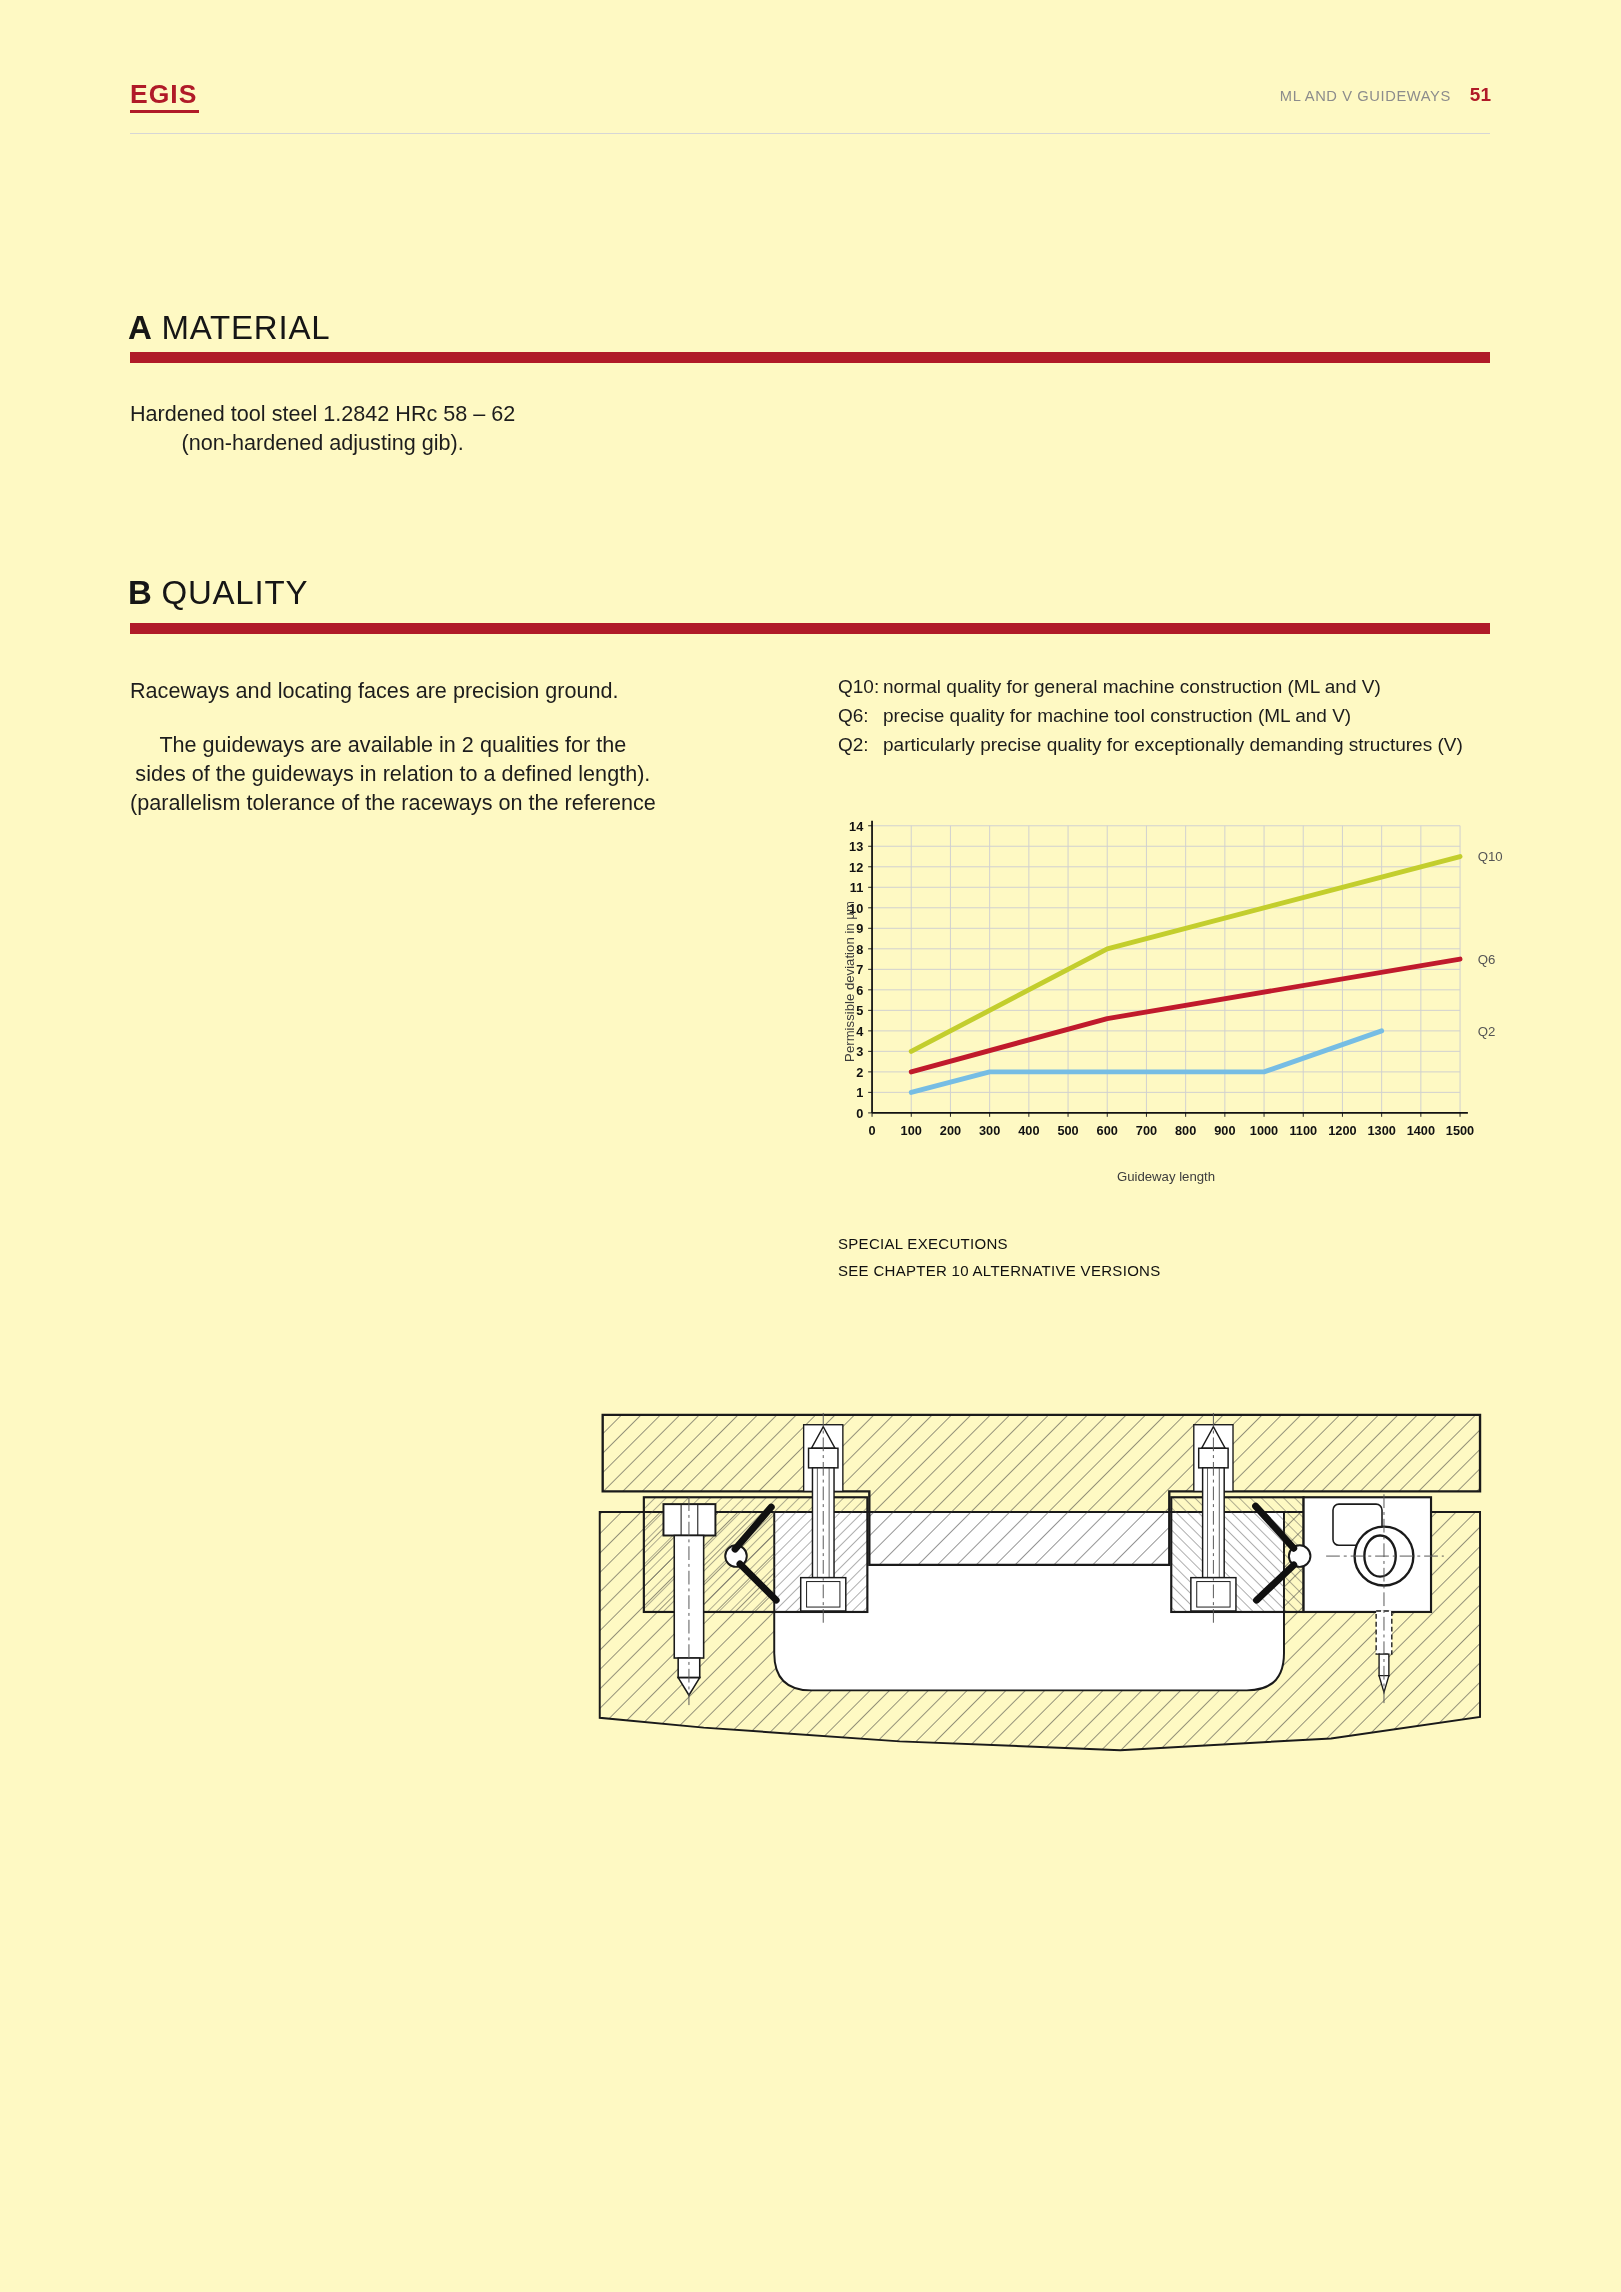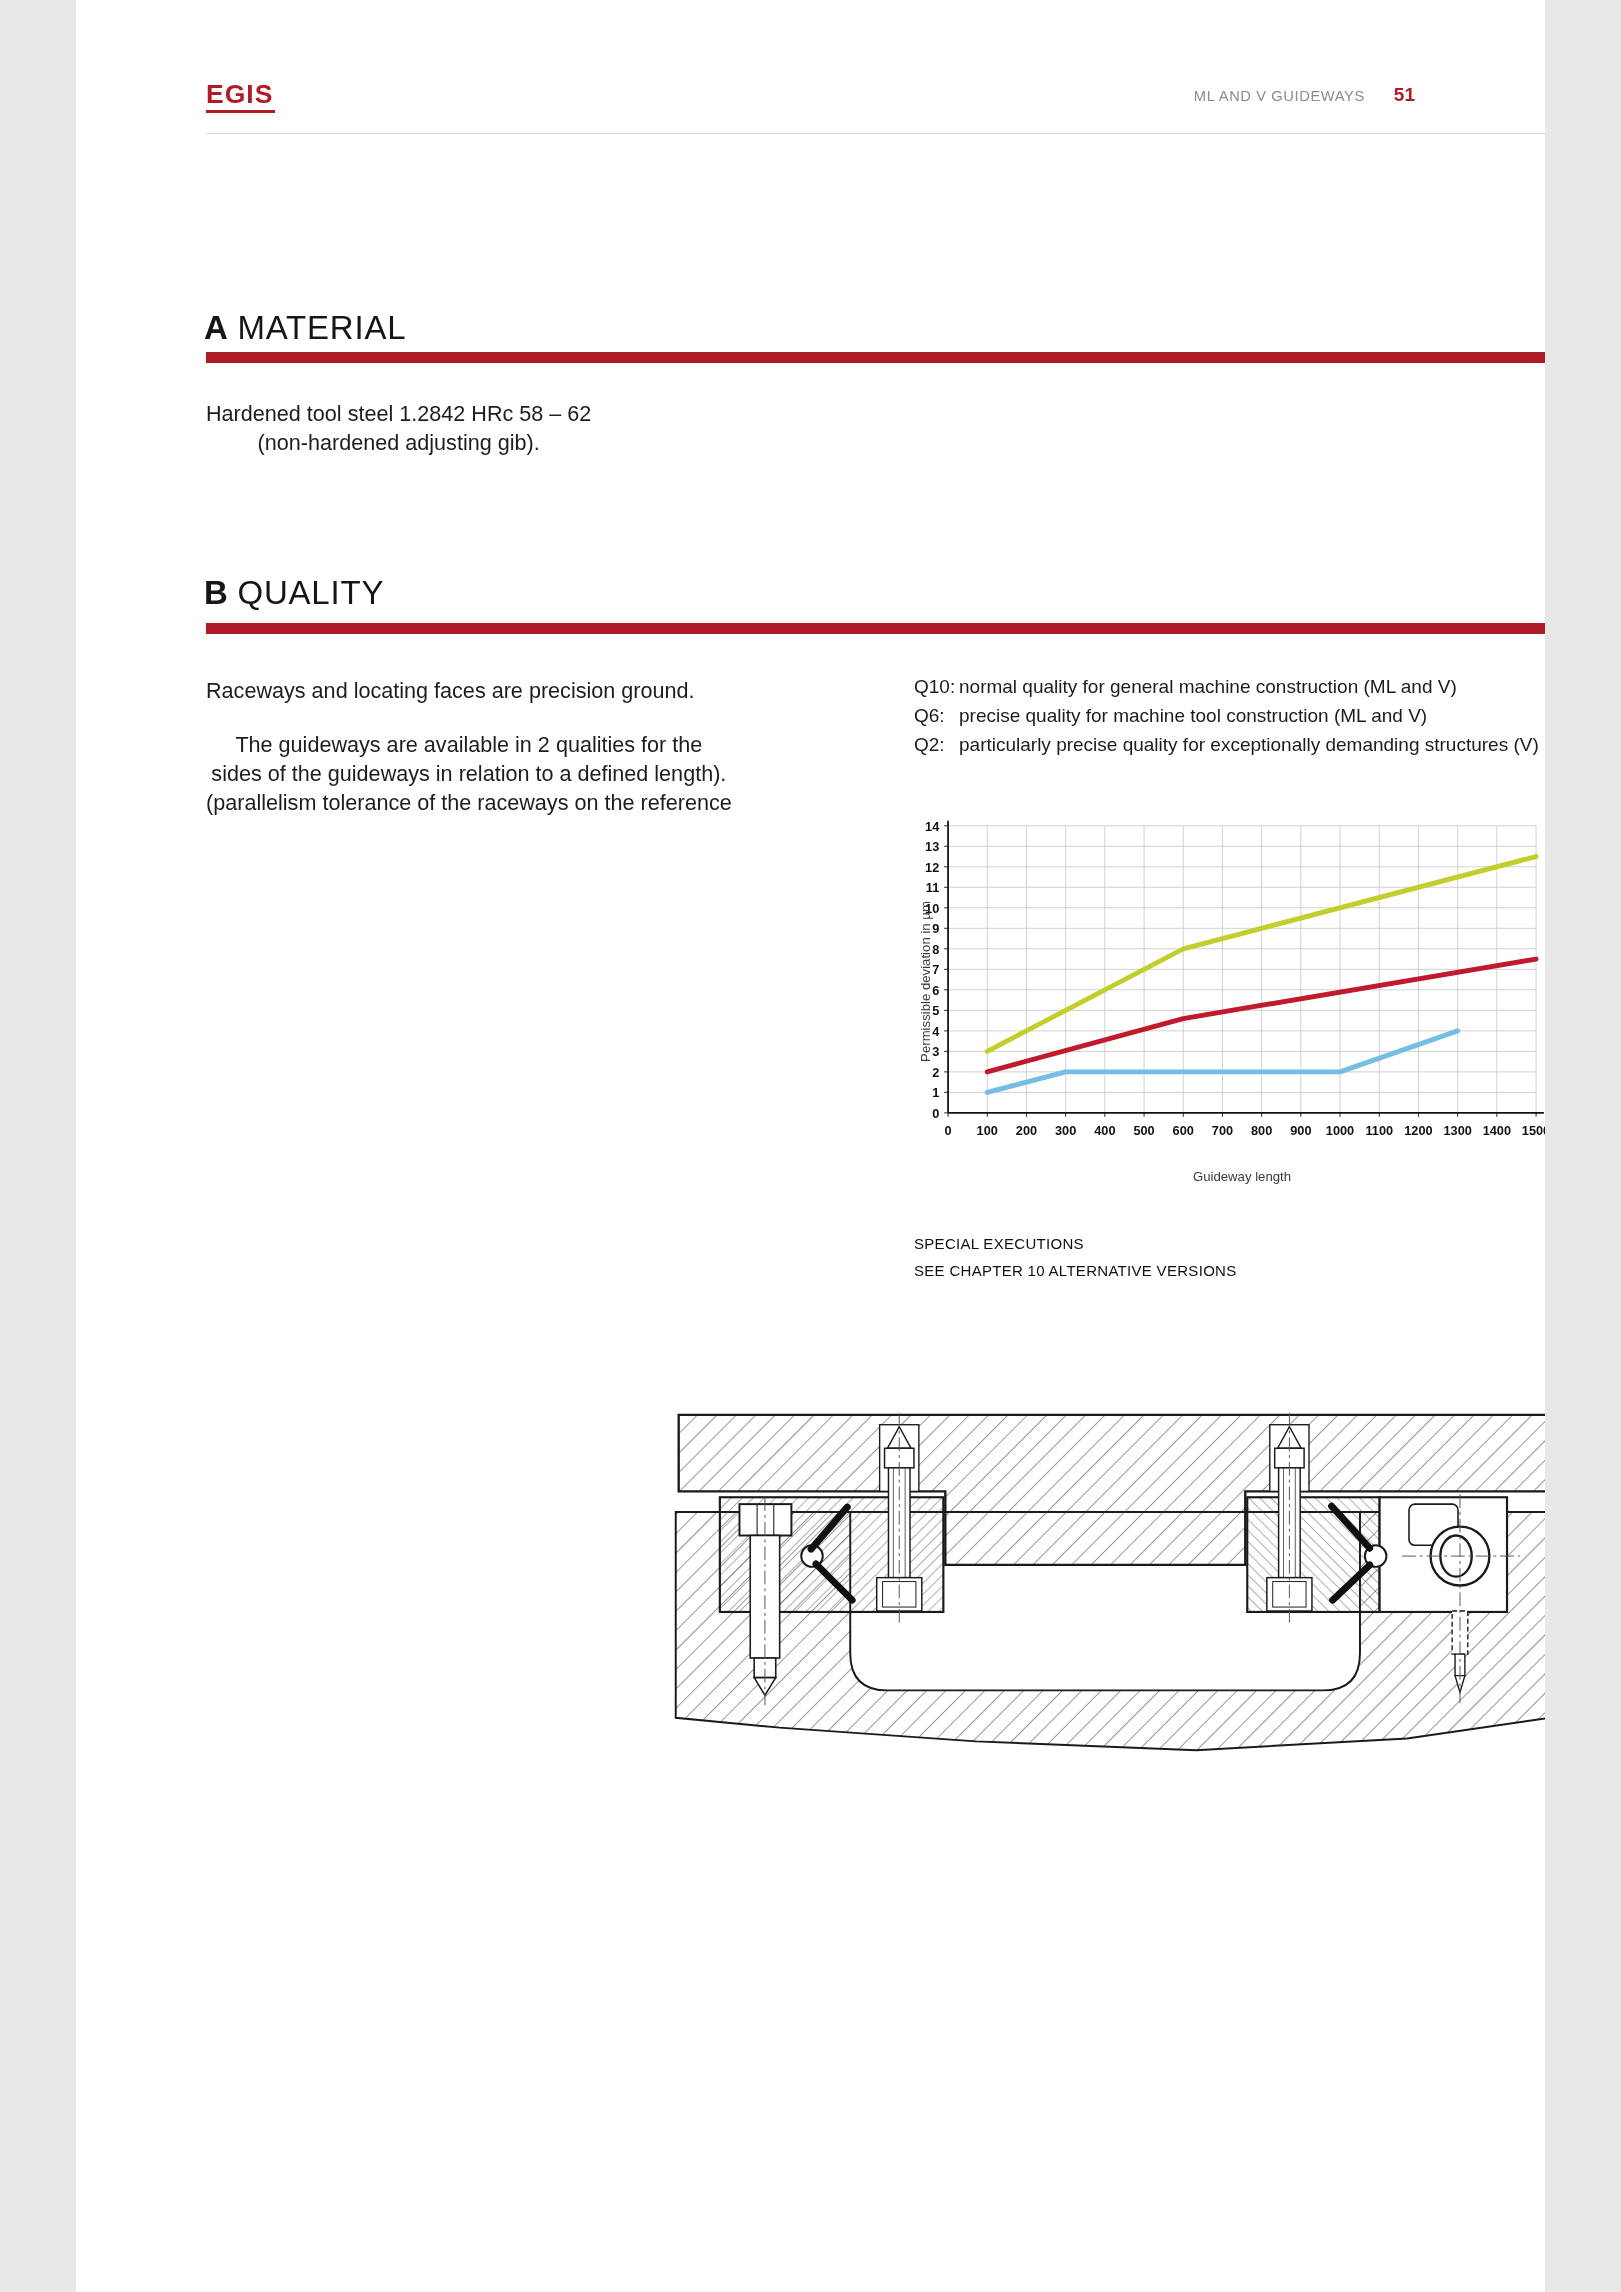--- a/index.html
+++ b/index.html
@@ -1,22 +1,22 @@
 <!DOCTYPE html>
 <html><head>
 <meta charset="utf-8">
 <style>
   html,body{margin:0;padding:0;background:#e8e8e8;}
-  .page{position:relative;width:1469px;height:2293px;background:#ffffff;margin:0 auto;
+  .page{position:relative;width:1621px;height:2293px;background:#fef9c3;margin:0 auto;
         font-family:"Liberation Sans","DejaVu Sans",sans-serif;color:#1c1c1c;overflow:hidden;}
   .abs{position:absolute;}
   
   .logo{left:130px;top:82px;font-size:26.5px;font-weight:bold;letter-spacing:1px;
         border-bottom:3.9px solid currentColor;padding:0 2px 2.9px 0;line-height:25.5px;}
-  .header-meta{top:84px;right:130px;display:flex;align-items:baseline;gap:29px;}
+  .header-meta{top:84px;right:130px;display:flex;align-items:baseline;gap:19px;}
   .doc-title{font-size:14.7px;letter-spacing:0.6px;color:#8c8c8c;}
   .page-num{font-size:19px;font-weight:bold;}
   .header-rule{left:130px;top:133px;width:1360px;height:1px;background:#d6d6d6;}
   
   .sec-head{left:128px;font-size:33px;letter-spacing:0.8px;color:#161616;}
   .sec-letter{font-weight:bold;margin-right:8.8px;}
   .bar{left:130px;width:1360px;height:10.8px;}
   .body-text{left:130px;font-size:21.6px;line-height:29px;color:#1d1d1d;text-align:center;}
   
   .legend{left:838px;top:672px;font-size:19px;}

